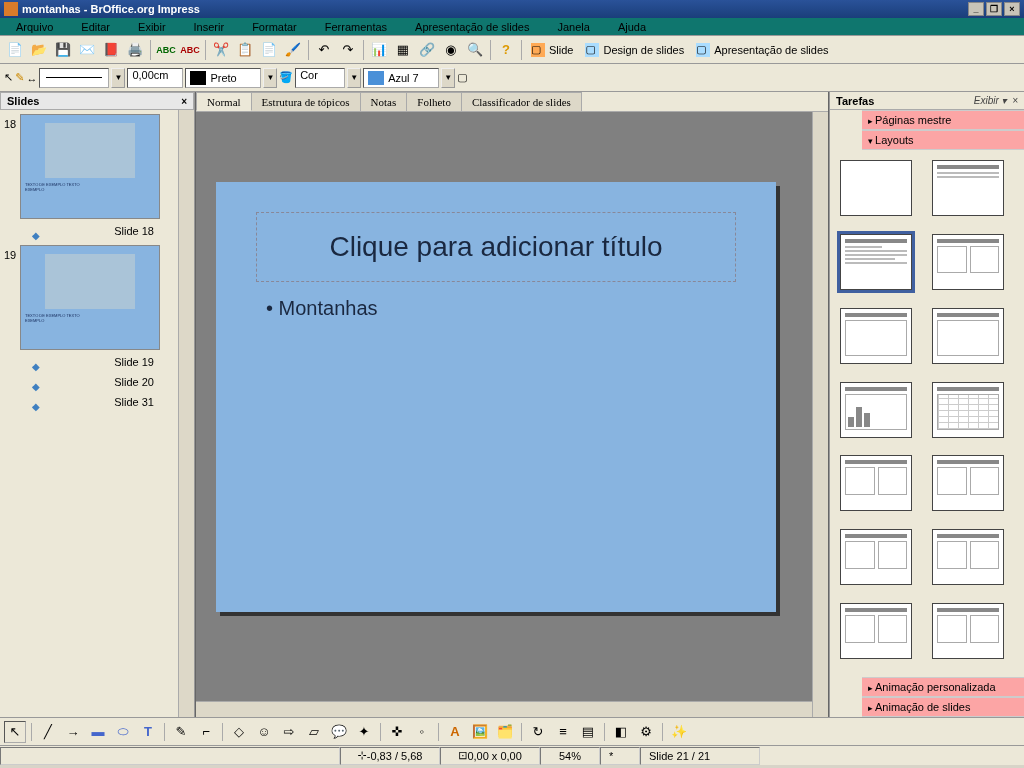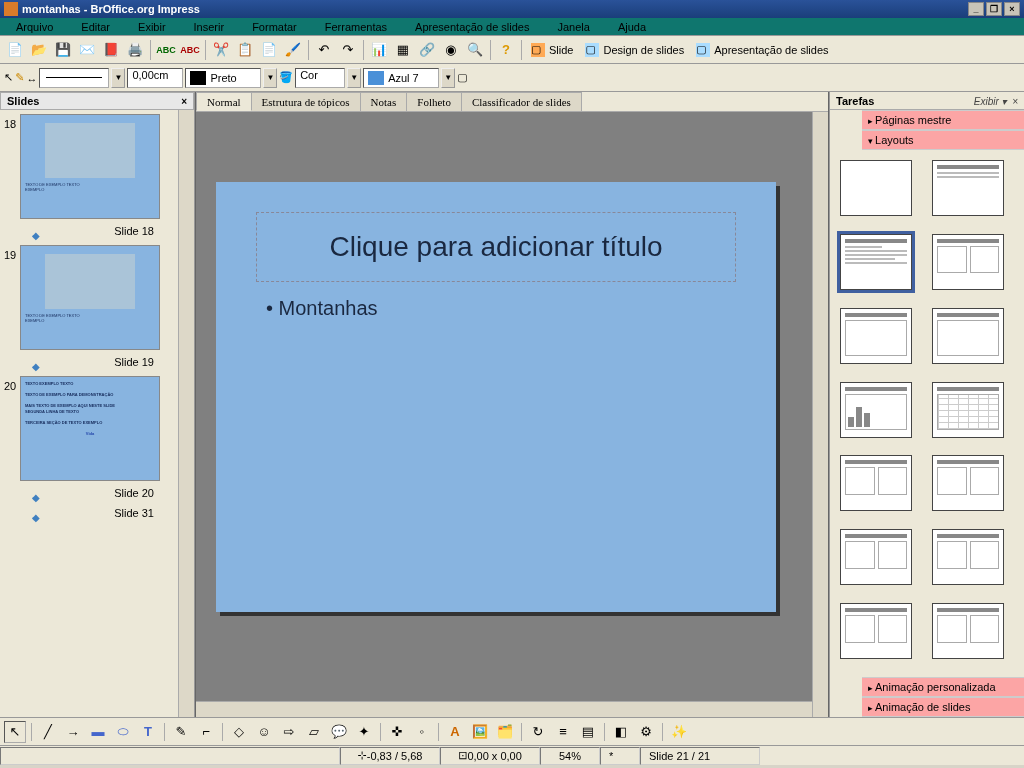--- a/index.html
+++ b/index.html
@@ -49,21 +49,21 @@
 .tabs .tab.active { background: #ece8d8; border-bottom: 1px solid #ece8d8; position: relative; z-index: 1; }
 
 .canvas-area { flex: 1; position: relative; overflow: hidden; }
 .canvas-area .slide-main { position: absolute; left: 20px; top: 70px; width: 560px; height: 430px; background: #88b4e0; box-shadow: 4px 4px 0 #333; }
 .slide-main .title-ph { position: absolute; left: 40px; top: 30px; right: 40px; height: 70px; border: 1px dashed #889; display: flex; align-items: center; justify-content: center; font-family: "Times New Roman", serif; font-size: 28px; color: #1a2840; }
 .slide-main .body-ph { position: absolute; left: 50px; top: 115px; font-family: "Times New Roman", serif; font-size: 20px; color: #1a2840; }
 .canvas-area .vscroll { position: absolute; right: 0; top: 0; bottom: 0; width: 16px; background: #ddd8c8; border-left: 1px solid #aaa; }
 .canvas-area .hscroll { position: absolute; left: 0; right: 16px; bottom: 0; height: 16px; background: #ddd8c8; border-top: 1px solid #aaa; }
 
 .tasks-panel { width: 195px; background: #ece8d8; border-left: 1px solid #999; display: flex; flex-direction: column; }
-.tasks-panel .header { height: 18px; padding: 2px 6px; font-weight: bold; font-size: 11px; display: flex; align-items: flex-end; border-bottom: 1px solid #aaa; }
+.tasks-panel .header { height: 18px; padding: 2px 6px; font-weight: bold; font-size: 11px; display: flex; align-items: center; border-bottom: 1px solid #aaa; }
 .tasks-panel .header .view { margin-left: auto; font-weight: normal; font-size: 10px; color: #444; font-style: italic; }
 .tasks-panel .section { padding: 3px 6px; font-size: 11px; border-top: 1px solid #ccc; border-bottom: 1px solid #ccc; background: #fca5a5; margin-left: 32px; }
 .tasks-panel .section::before { content: "▸ "; font-size: 9px; }
 .tasks-panel .section.open::before { content: "▾ "; }
 .layouts-grid { flex: 1; display: grid; grid-template-columns: 1fr 1fr; gap: 10px; padding: 10px; overflow-y: auto; }
 .layout-thumb { width: 72px; height: 56px; background: #fff; border: 1px solid #444; padding: 4px; position: relative; cursor: pointer; }
 .layout-thumb.selected { outline: 3px solid #4060a0; }
 .layout-thumb .tline { height: 4px; background: #888; margin-bottom: 3px; }
 .layout-thumb .bline { height: 2px; background: #bbb; margin-bottom: 2px; }
 .layout-thumb .half { display: flex; gap: 3px; height: 60%; }
@@ -198,28 +198,20 @@
   <div>
               <div class="thumb-slide">
                 <div class="img"></div>
                 <div style="font-size:4px;line-height:1.3">TEXTO DE EXEMPLO TEXTO<br>EXEMPLO</div>
               </div>
             </div>
           </div>
           <div class="thumb-footer">
             <span class="thumb-marker">◆</span>
             <div class="thumb-label" style="margin-left:auto">Slide 19</div>
-          </div>
-          <div class="thumb-row">
-            <div class="thumb-num">20</div>
-  <div>
-              <div class="thumb-slide">
-                <div style="font-size:4px;line-height:1.4;font-weight:bold">TEXTO EXEMPLO TEXTO<br><br>TEXTO DE EXEMPLO PARA DEMONSTRAÇÃO<br><br>MAIS TEXTO DE EXEMPLO AQUI NESTE SLIDE<br>SEGUNDA LINHA DE TEXTO<br><br>TERCEIRA SEÇÃO DE TEXTO EXEMPLO<br><br><div style="text-align:center;color:#24a">Vida</div></div>
-              </div>
-            </div>
           </div>
           <div class="thumb-footer">
             <span class="thumb-marker">◆</span>
             <div class="thumb-label" style="margin-left:auto">Slide 20</div>
           </div>
           <div class="thumb-footer">
             <span class="thumb-marker">◆</span>
             <div class="thumb-label" style="margin-left:auto">Slide 31</div>
           </div>
         </div>

